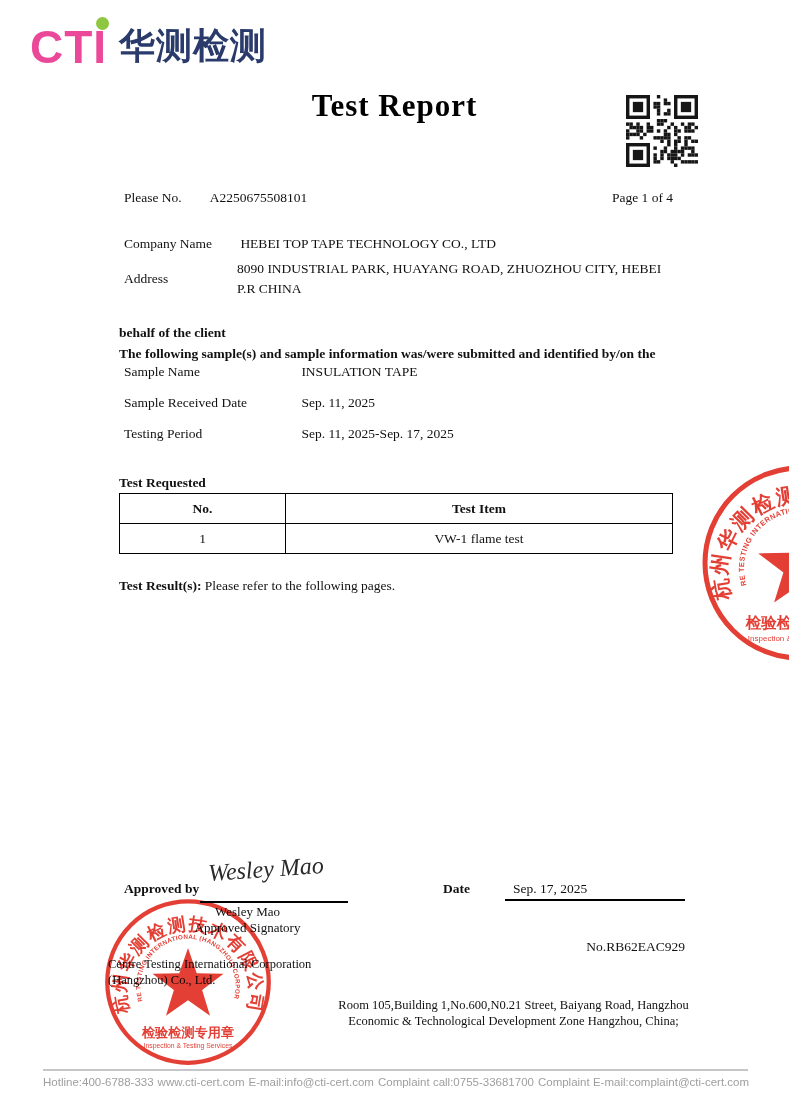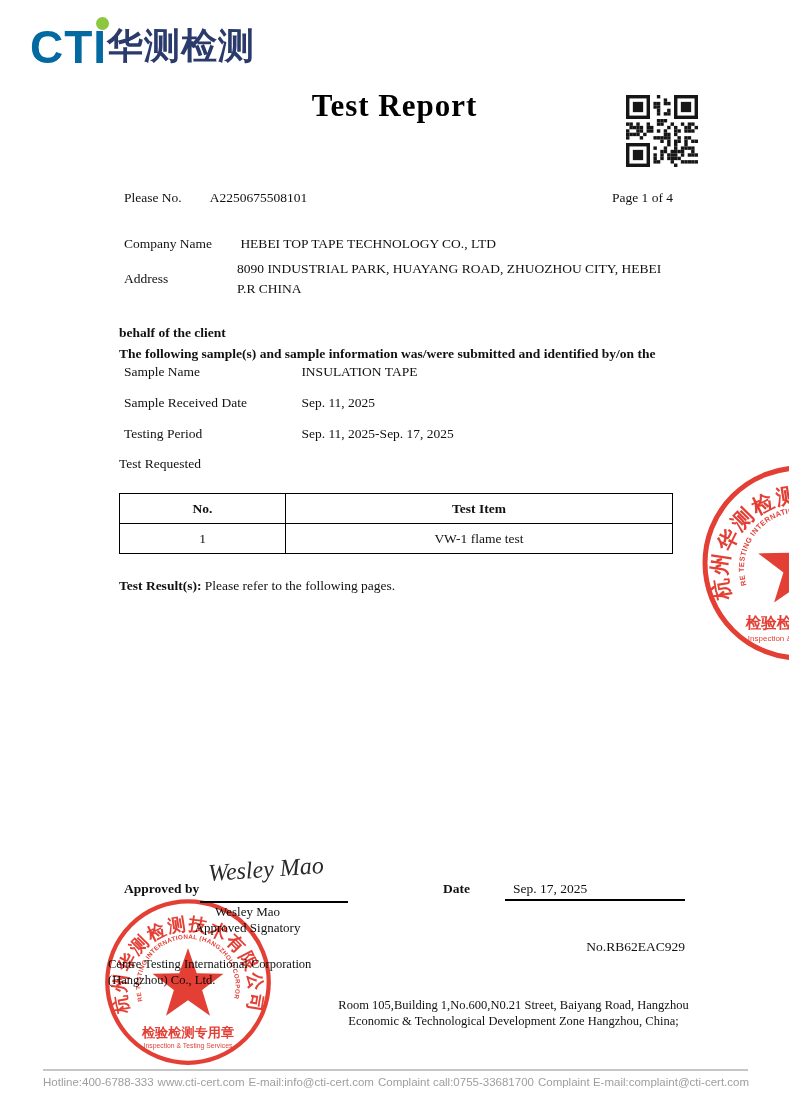--- a/index.html
+++ b/index.html
@@ -2,25 +2,25 @@
 <html><head>
 <meta charset="utf-8">
 <style>
   * { margin:0; padding:0; box-sizing:border-box; }
   body { background:#ffffff; font-family:"Liberation Serif", serif; color:#111; }
   .page { position:relative; width:789px; height:1116px; background:#fff; overflow:hidden; margin:0 auto; }
 
   
   .logo { position:absolute; left:30px; top:22px; display:flex; align-items:flex-start; }
   .logo-cti { position:relative; font-family:"Liberation Sans", sans-serif; font-weight:bold;
-              font-size:46px; line-height:1.1; color:#0369a1; letter-spacing:1px;text-align:right; }
+              font-size:46px; line-height:1.1; color:#ec4899; letter-spacing:1px;text-align:right; }
   .logo-dot { position:absolute; left:66px; top:-5px; width:13px; height:13px; border-radius:50%;
               background:#8dc63f; }
   .logo-cn { font-family:"DejaVu Sans", sans-serif; font-weight:bold; font-size:36px; line-height:1.35;
-             color:#293a6b; letter-spacing:1px; }
+             color:#293a6b; margin-left:12px; letter-spacing:1px; }
 
   .title { position:absolute; left:0; top:88px; width:100%; text-align:center;
            font-size:31px; font-weight:bold; letter-spacing:1px; color:#000; }
 
   .qr { position:absolute; left:626px; top:95px; width:72px; height:72px; }
 
   .abs { position:absolute; font-size:13.5px; }
   .lbl { display:inline-block; }
   .bold { font-weight:bold; }
 
@@ -33,21 +33,21 @@
   .address-lbl { left:124px; top:271px; }
   .address-val { left:237px; top:259px; width:455px; line-height:20px; }
 
   .intro { left:119px; top:322px; width:566px; font-weight:bold; line-height:21px; }
 
   .sample-row .lbl { width:174px; }
   .sr1 { left:124px; top:364px; }
   .sr2 { left:124px; top:395px; }
   .sr3 { left:124px; top:426px; }
 
-  .tr-heading { left:119px; top:456px; font-weight:normal; }
+  .tr-heading { left:119px; top:475px; font-weight:bold; }
   .req-table { position:absolute; left:119px; top:493px; width:554px; border-collapse:collapse;
                font-size:13.5px; }
   .req-table th, .req-table td { border:1px solid #000; text-align:center; height:30px; padding:0; }
   .req-table { border:1.5px solid #000;padding-left:19px; }
   .req-table th { font-weight:bold; }
   .req-table .col-no { width:166px; }
 
   .result-line { left:119px; top:578px; }
 
   

